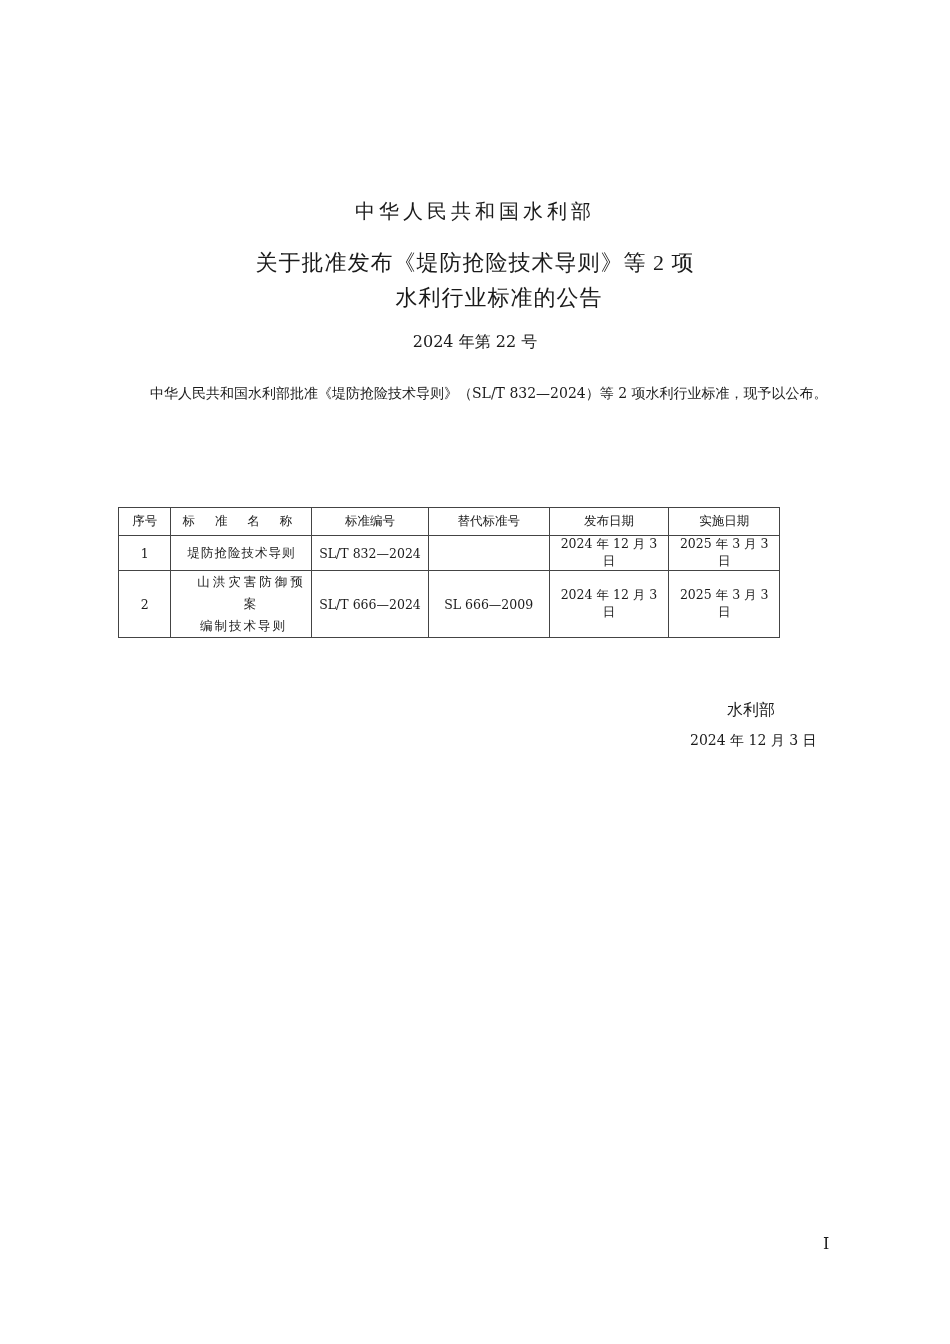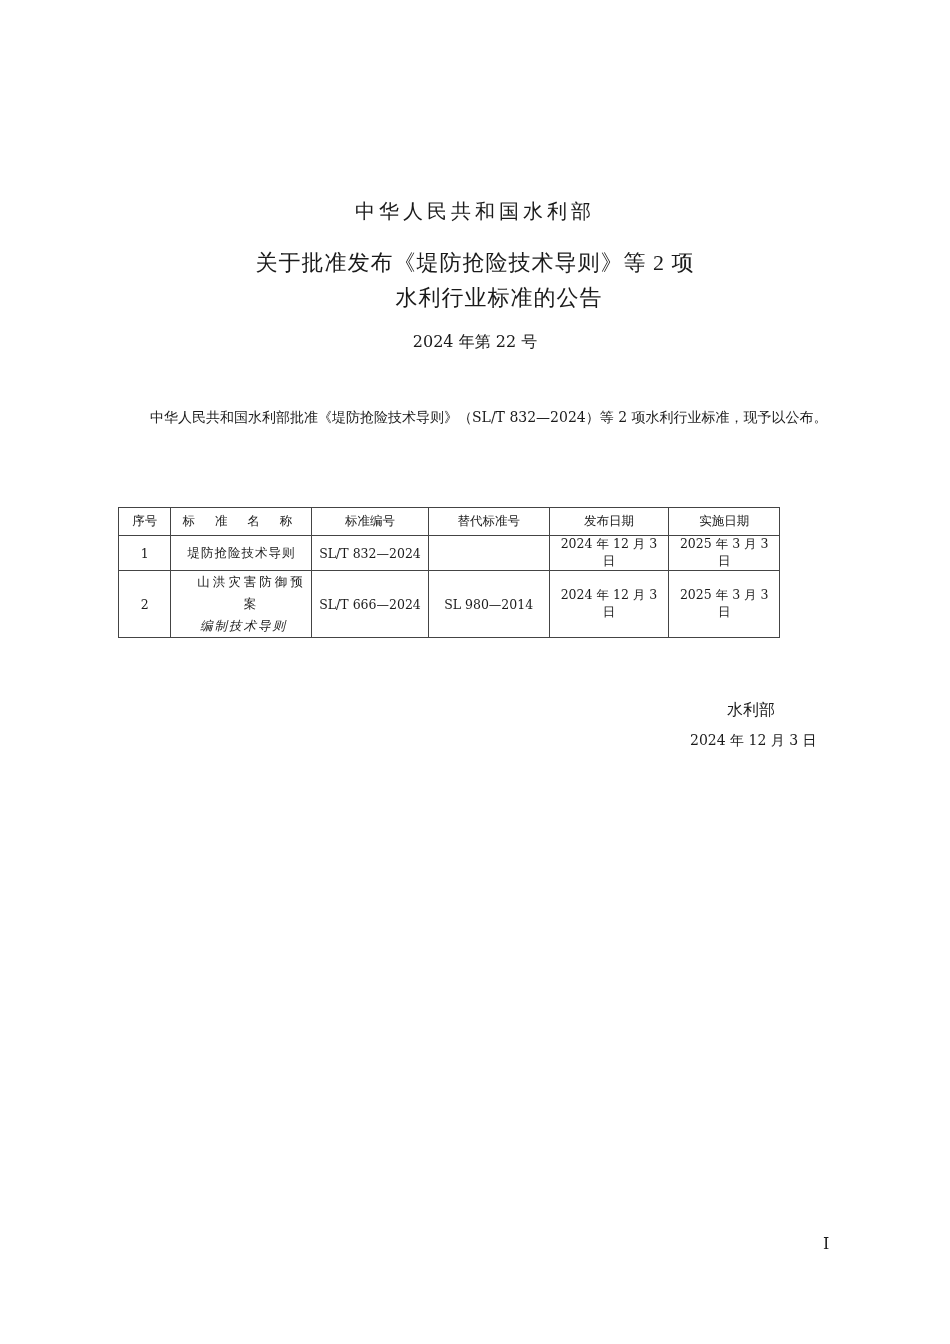--- a/index.html
+++ b/index.html
@@ -4,30 +4,30 @@
   <style>
     html, body { margin: 0; padding: 0; background: #ffffff; }
     body { width: 950px; height: 1344px; position: relative; color: #1a1a1a;
       font-family: "DejaVu Serif", "Liberation Serif", serif; overflow: hidden; }
     .abs { position: absolute; }
     .center { left: 0; width: 950px; text-align: center; }
     .issuer { top: 198px; font-size: 20px; letter-spacing: 4px; font-family: "DejaVu Sans", sans-serif; }
     .title1 { top: 248px; font-size: 22px; letter-spacing: 1px; font-family: Liberation Serif, serif; }
     .title2 { top: 283px; font-size: 22px; letter-spacing: 1px; font-family: "DejaVu Sans", sans-serif; padding-left: 24px; }
     .docno { top: 332px; font-size: 16px; }
-    .body-text { left: 118px; width: 740px; top: 404px; font-size: 14px; line-height: 26px; text-indent: 32px; }
+    .body-text { left: 118px; width: 740px; top: 380px; font-size: 14px; line-height: 26px; text-indent: 32px; }
     table.std { position: absolute; left: 118px; top: 507px; width: 662px; border-collapse: collapse;
       border: 1.5px solid #222; font-size: 12.5px; }
     table.std th, table.std td { border: 1px solid #444; text-align: center; padding: 0 4px; font-weight: normal; }
     table.std th { height: 27px; }
     table.std tr.r1 td { height: 28px; }
     table.std tr.r2 td { height: 57px; }
     td.name2 { text-align: left; line-height: 22px; }
     td.name2 .l1 { display: block; padding-left: 20px; letter-spacing: 3px; }
-    td.name2 .l2 { display: block; padding-left: 4px; letter-spacing: 2px; font-style: italic; }
+    td.name2 .l2 { display: block; padding-left: 4px; letter-spacing: 2px; }
     .spaced { letter-spacing: 8px; }
     .sign-org { left: 727px; top: 700px; font-size: 16px; font-family: Liberation Mono, monospace; }
     .sign-date { left: 690px; top: 732px; font-size: 14px; }
     .page-no { left: 823px; top: 1234px; font-size: 16px; }
   </style>
 </head>
 <body>
 
 <div class="abs center issuer">中华人民共和国水利部</div>
 <div class="abs center title1">关于批准发布《堤防抢险技术导则》等 2 项</div>
@@ -64,21 +64,21 @@
       <td>2024 年 12 月 3 日</td>
       <td>2025 年 3 月 3 日</td>
     </tr>
     <tr class="r2">
       <td>2</td>
       <td class="name2">
         <span class="l1">山洪灾害防御预案</span>
         <span class="l2">编制技术导则</span>
       </td>
       <td>SL/T 666—2024</td>
-      <td>SL 980—2014</td>
+      <td>SL 666—2009</td>
       <td>2024 年 12 月 3 日</td>
       <td>2025 年 3 月 3 日</td>
     </tr>
   </tbody>
 </table>
 
 <div class="abs sign-org">水利部</div>
 <div class="abs sign-date">2024 年 12 月 3 日</div>
 
 <div class="abs page-no">I</div>

